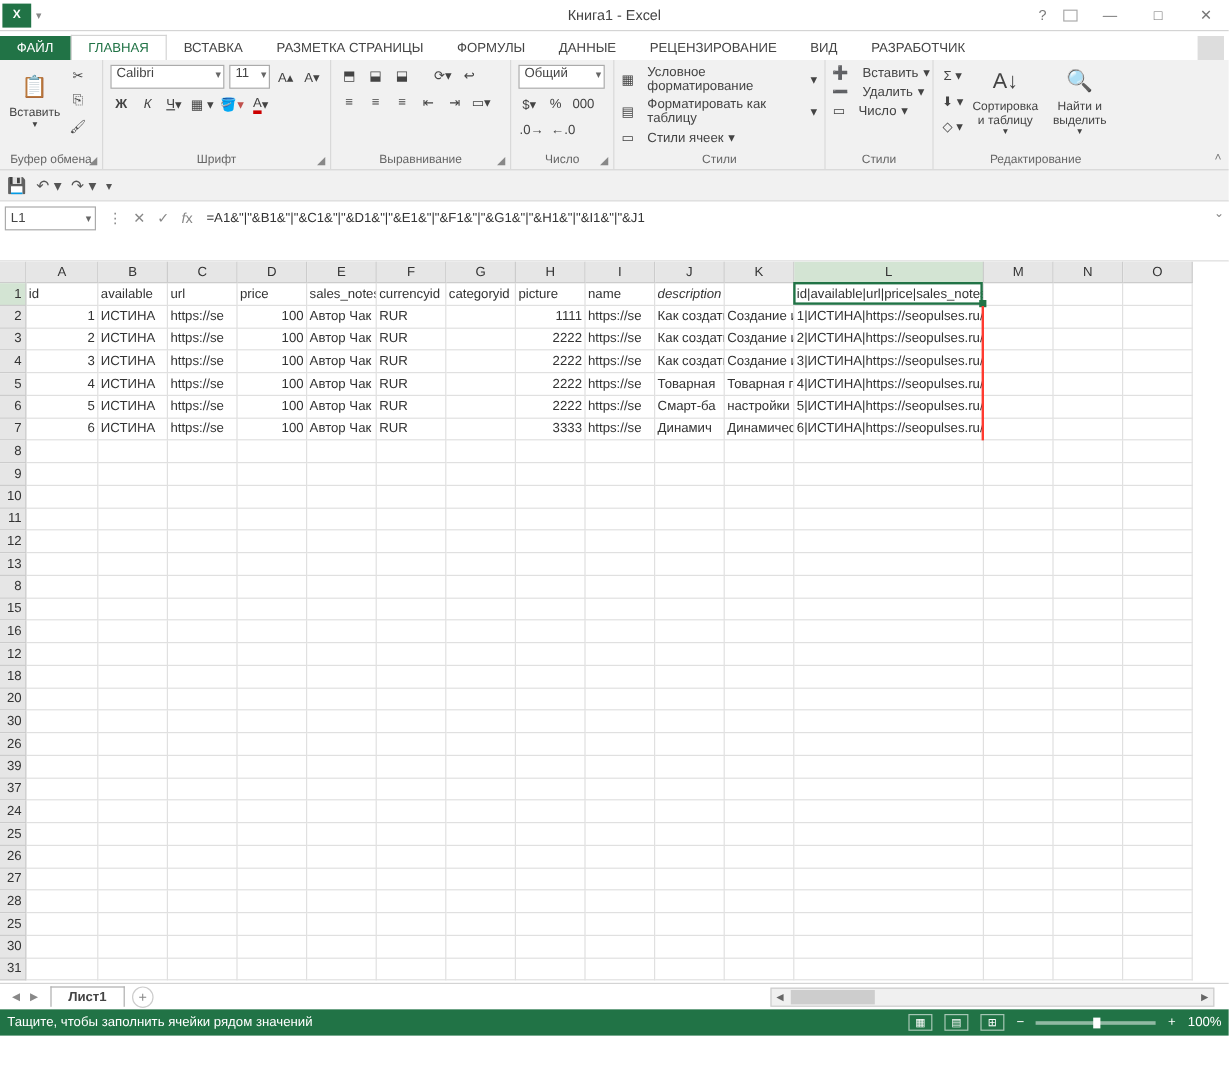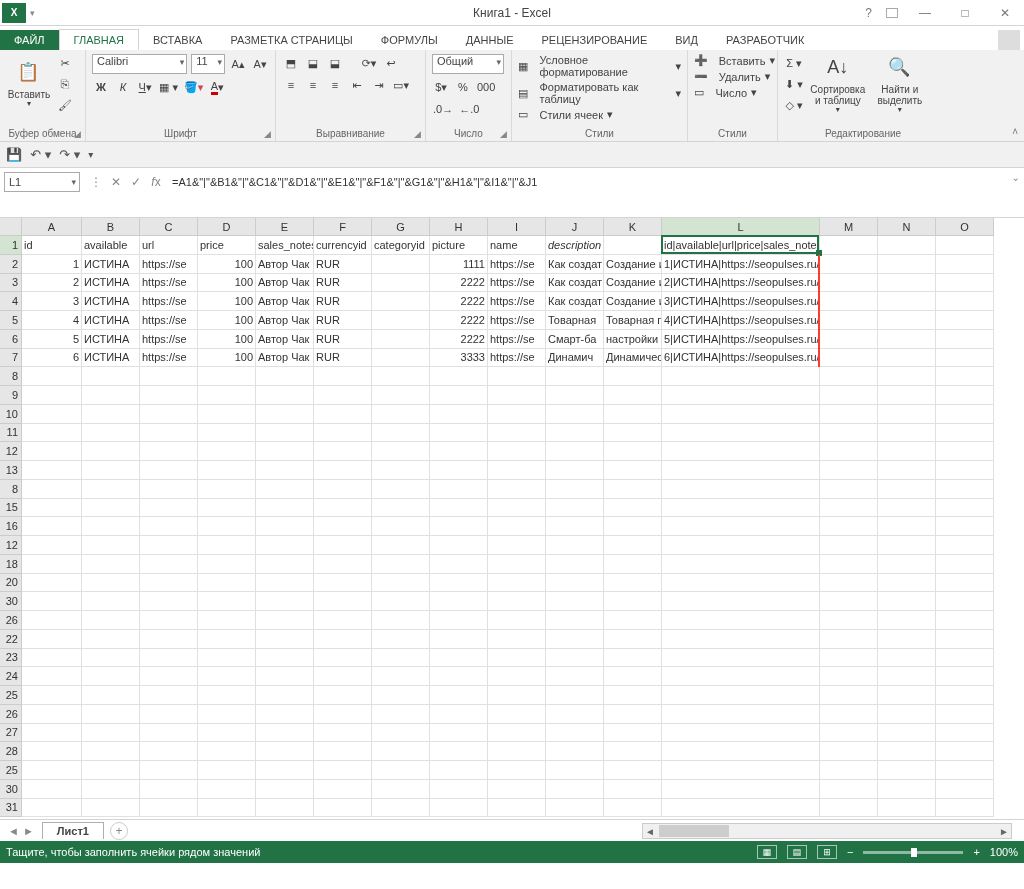--- a/index.html
+++ b/index.html
@@ -272,22 +272,22 @@
       <div class="row-h">12</div>
       <div class="row-h">13</div>
       <div class="row-h">8</div>
       <div class="row-h">15</div>
       <div class="row-h">16</div>
       <div class="row-h">12</div>
       <div class="row-h">18</div>
       <div class="row-h">20</div>
       <div class="row-h">30</div>
       <div class="row-h">26</div>
-      <div class="row-h">22</div>
-      <div class="row-h">23</div>
+      <div class="row-h">39</div>
+      <div class="row-h">37</div>
       <div class="row-h">24</div>
       <div class="row-h">25</div>
       <div class="row-h">26</div>
       <div class="row-h">27</div>
       <div class="row-h">28</div>
       <div class="row-h">25</div>
       <div class="row-h">30</div>
       <div class="row-h">31</div>
     </div>
   <div class="cells" id="cells">

